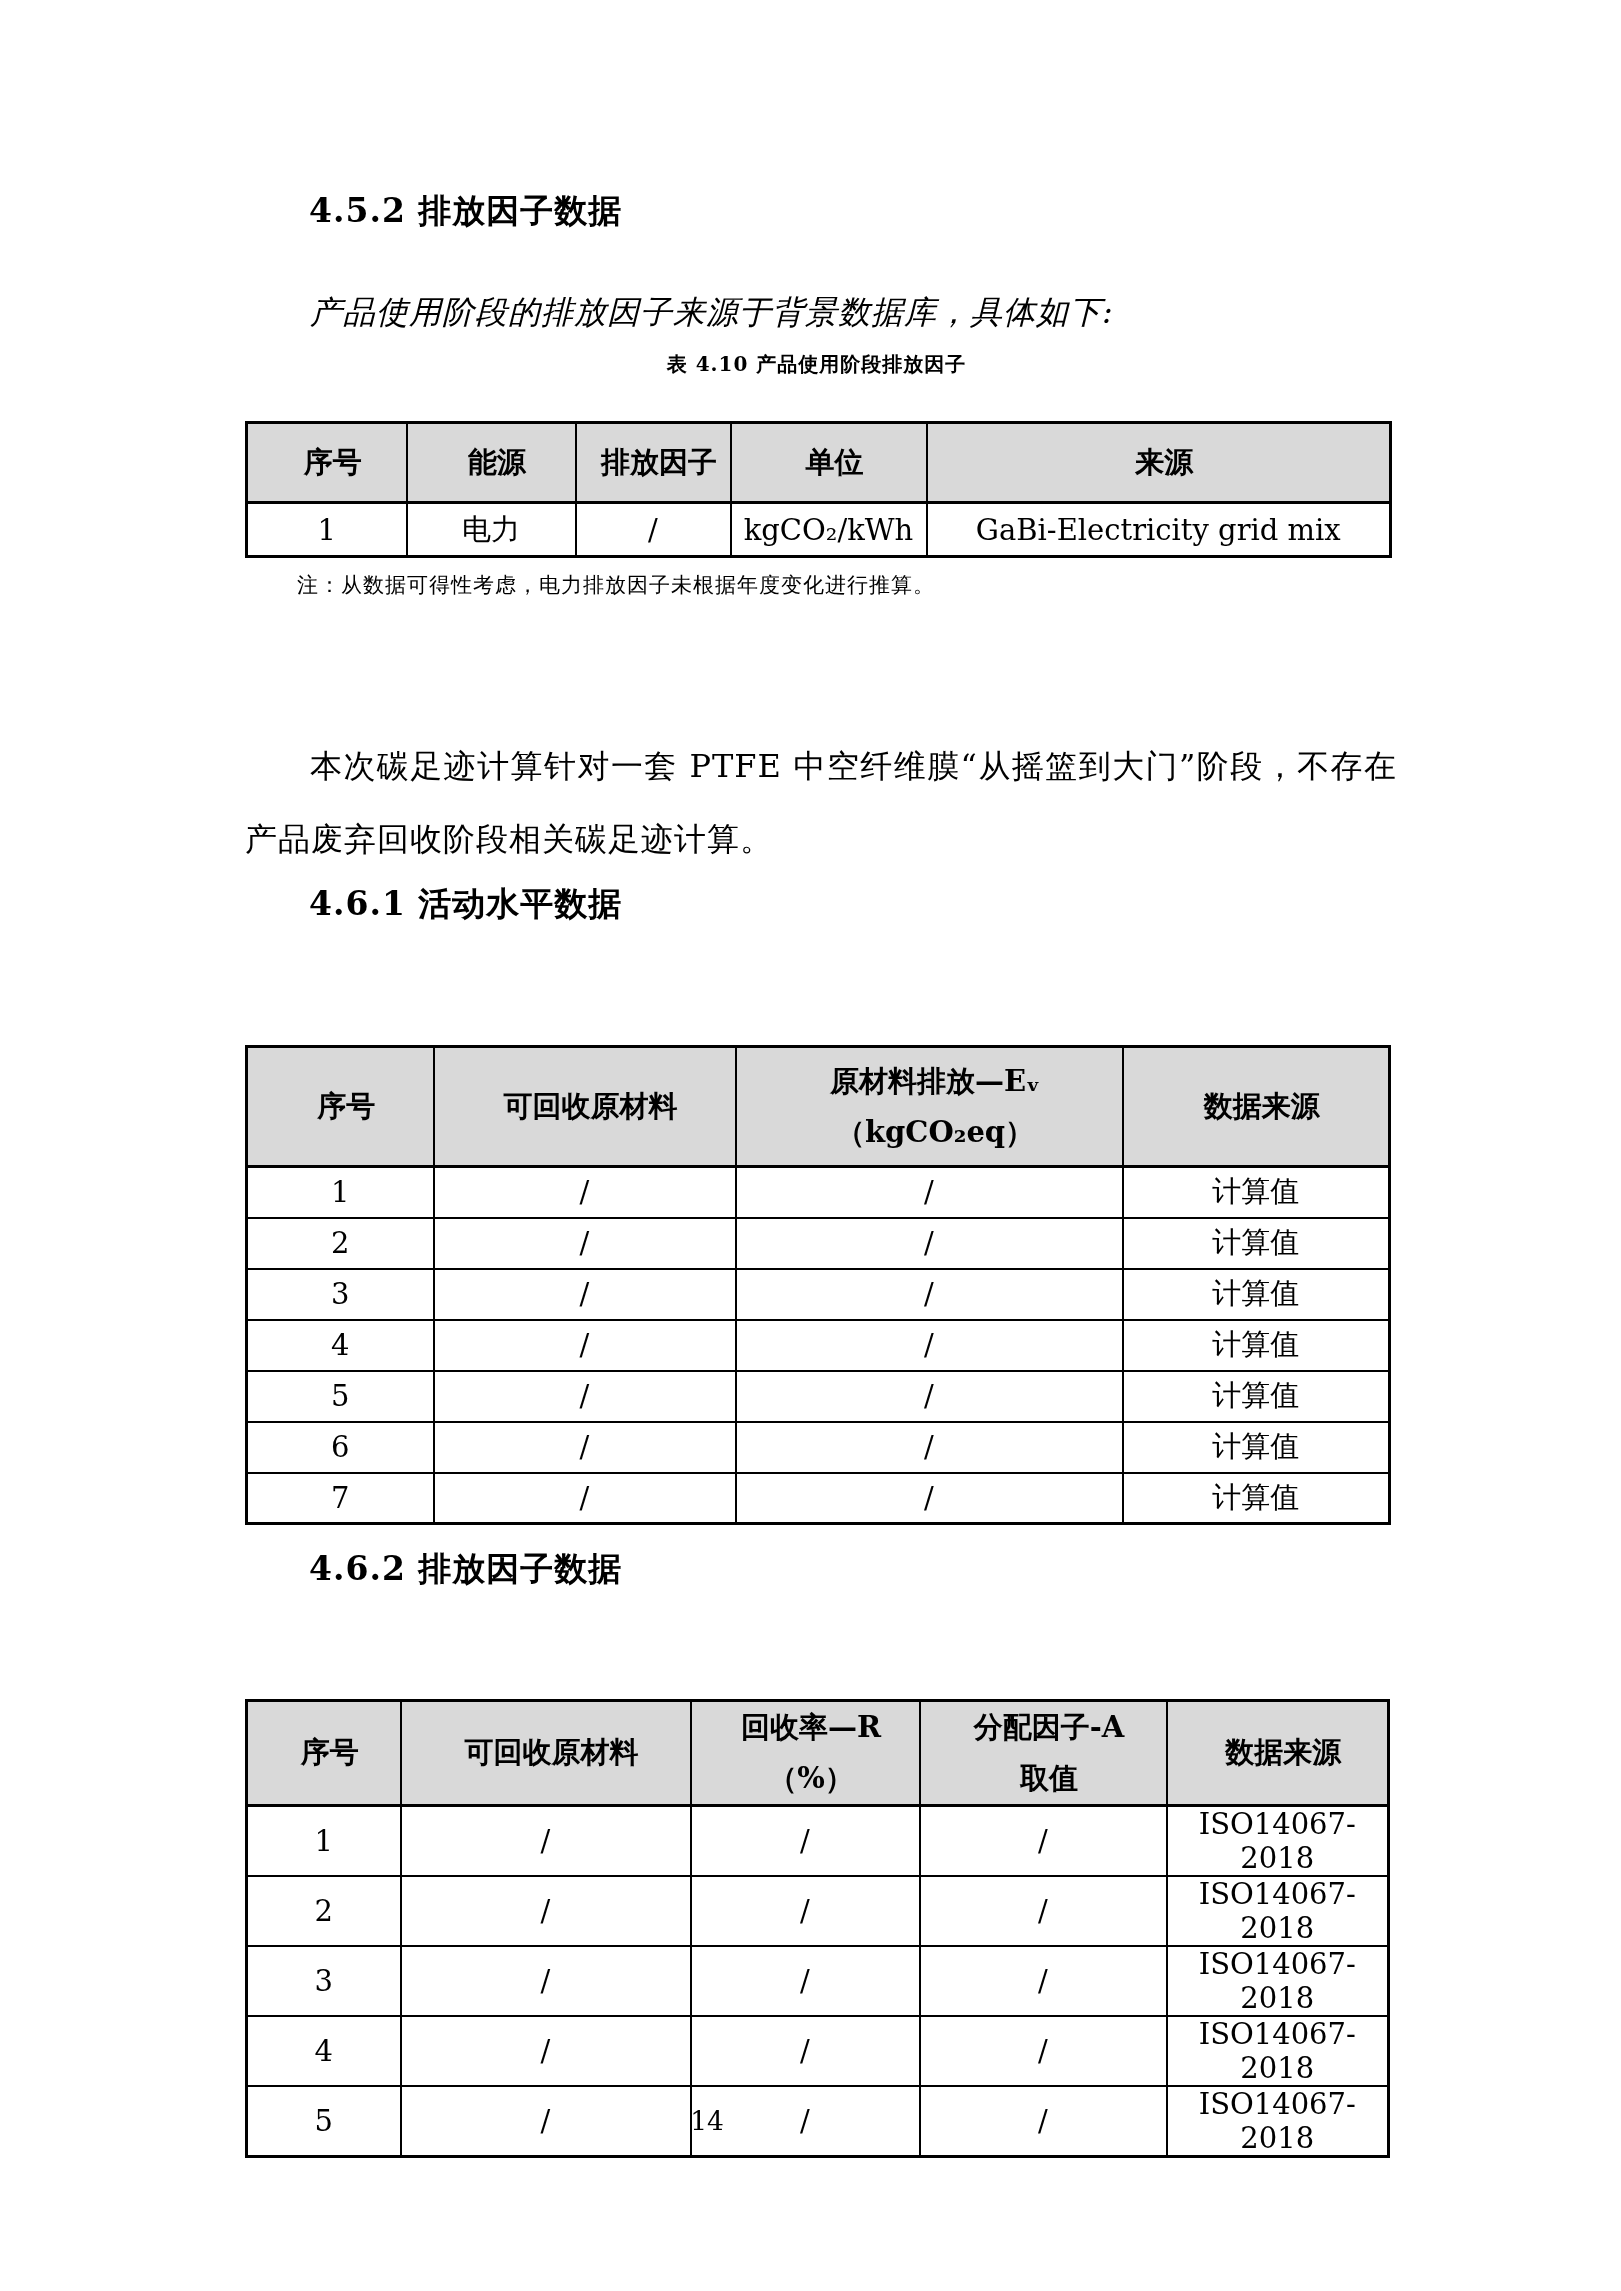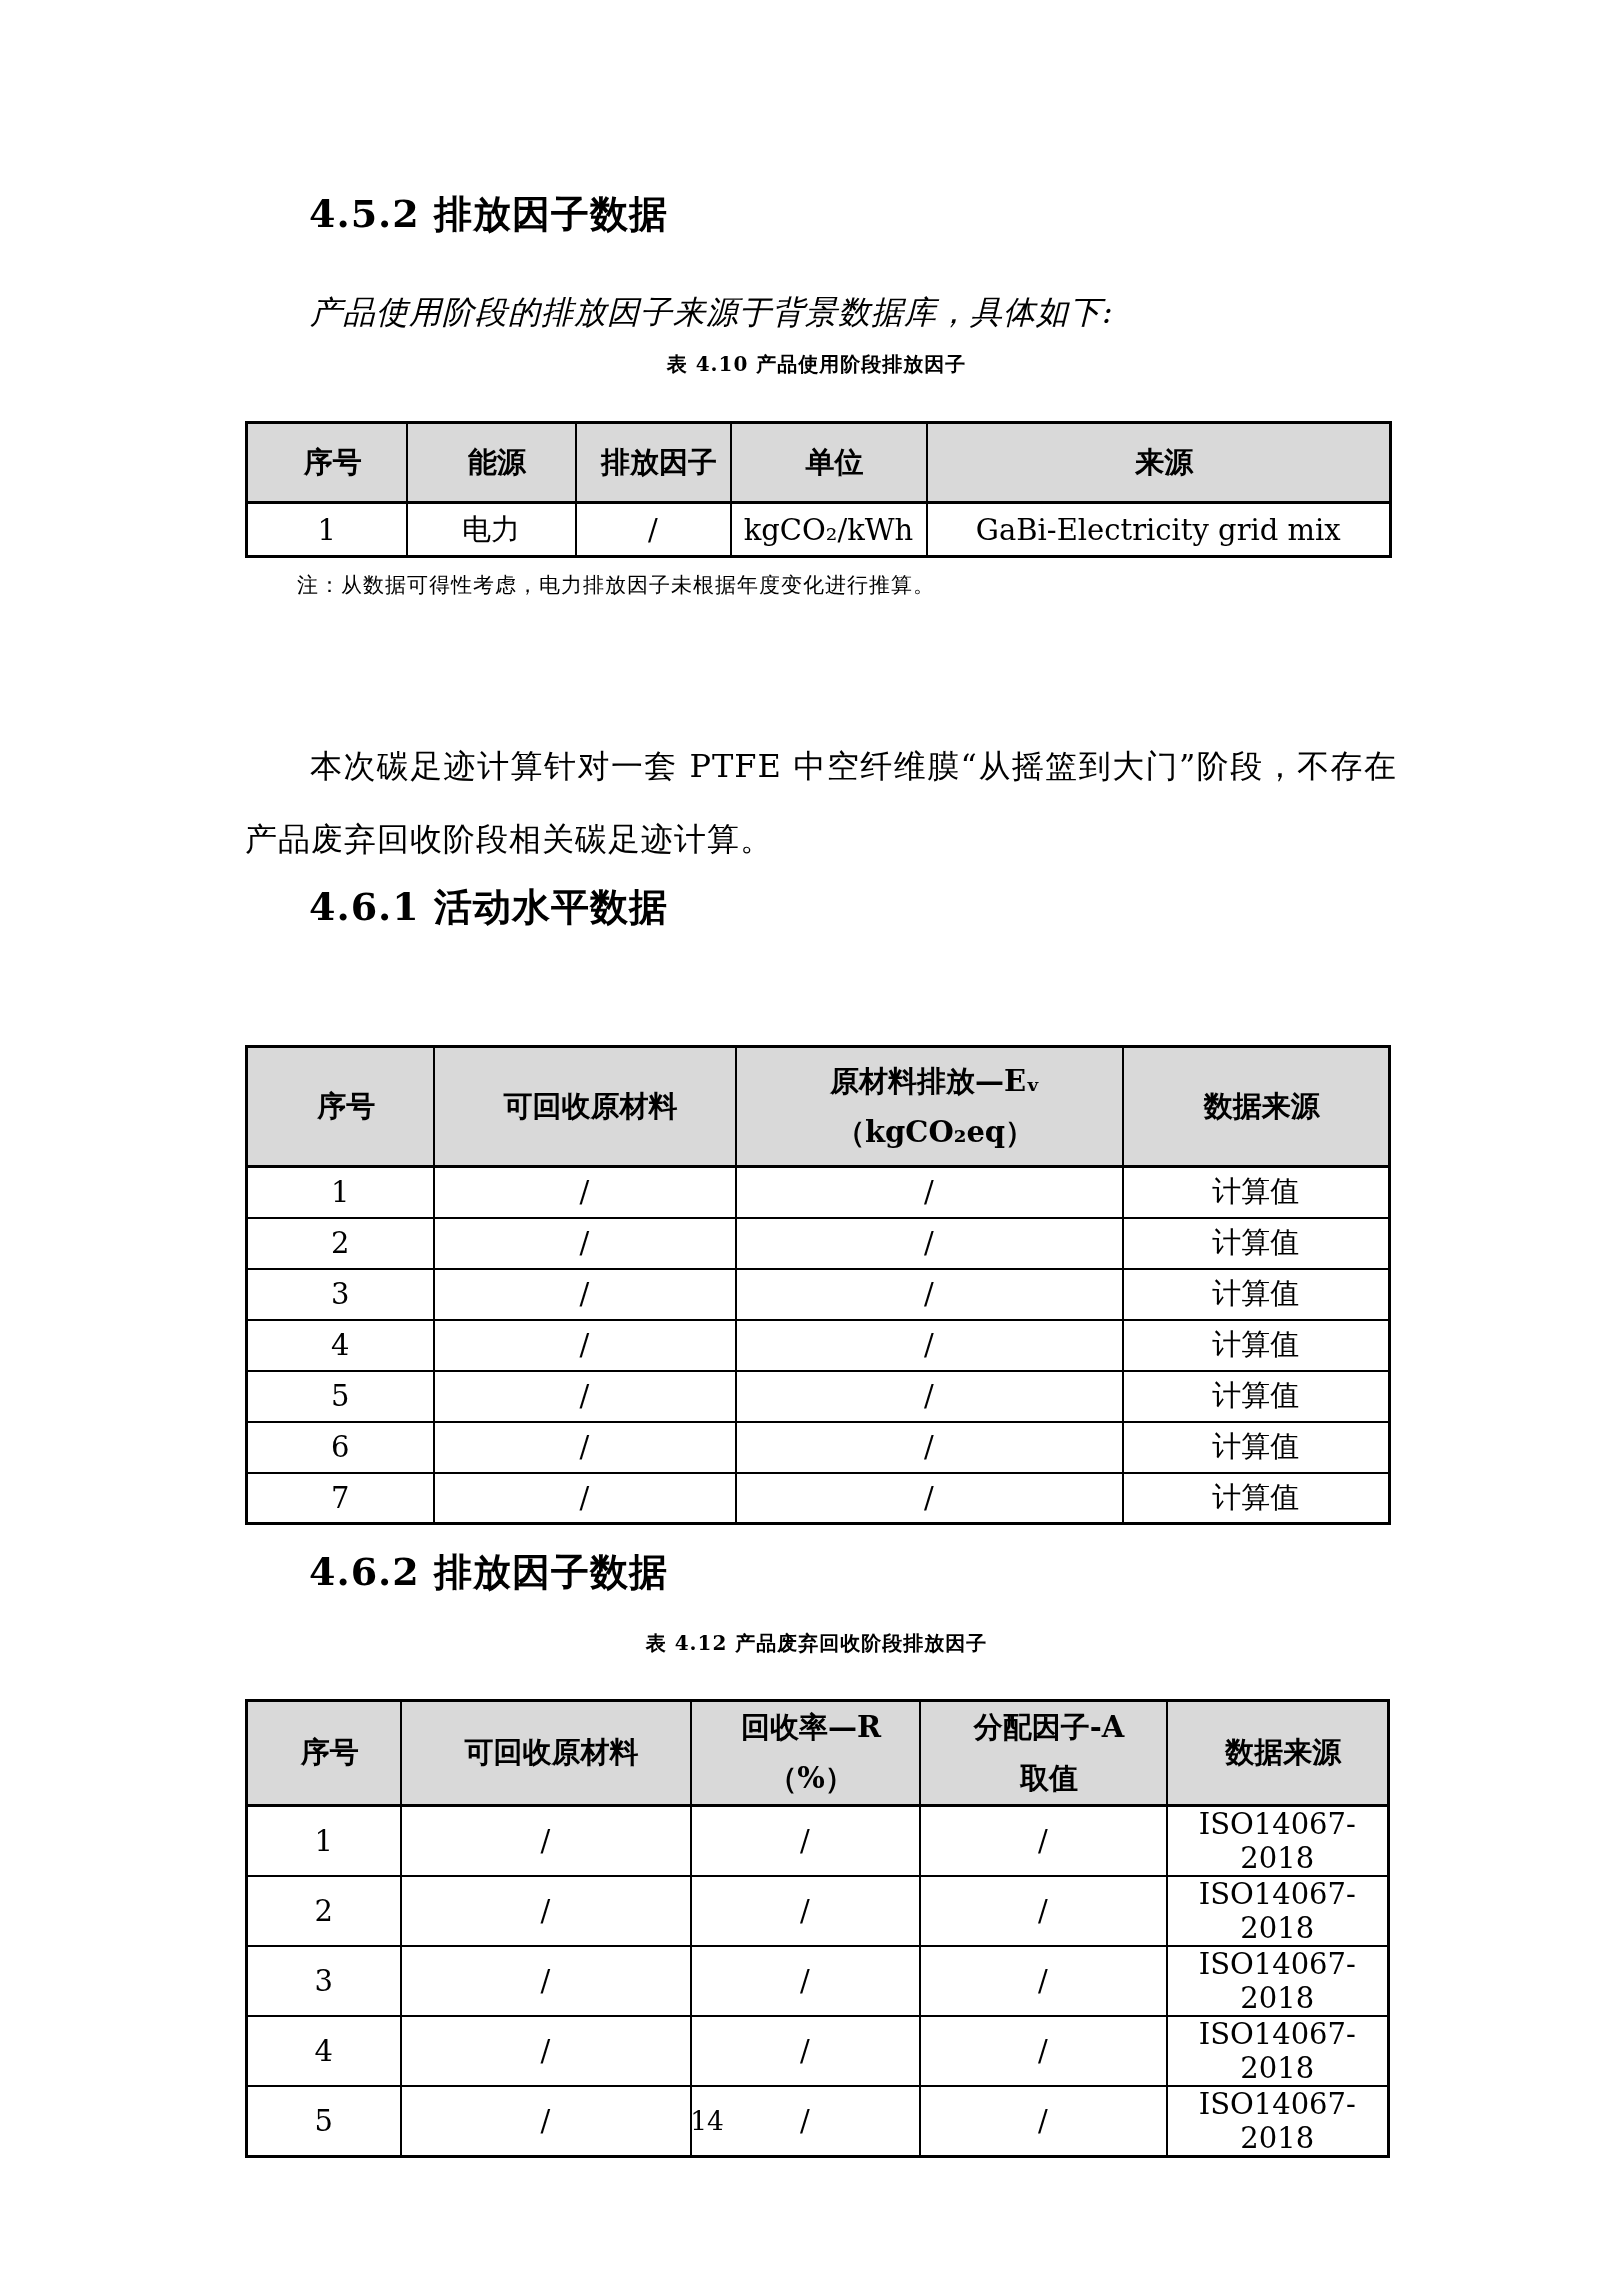--- a/index.html
+++ b/index.html
@@ -8,21 +8,21 @@
     width: 1621px;
     height: 2292px;
     background: #ffffff;
     color: #000000;
     font-family: "DejaVu Serif", "Liberation Serif", serif;
     overflow: hidden;
   }
   .heading {
     position: absolute;
     left: 309px;
-    font-size: 38px;
+    font-size: 33px;
     font-weight: bold;
     letter-spacing: 1px;
     white-space: nowrap;
   }
   .para {
     position: absolute;
     left: 245px;
     width: 1152px;
     font-size: 32px;
     line-height: 73px;
@@ -189,21 +189,20 @@
           <td>7</td>
           <td>/</td>
           <td>/</td>
           <td>计算值</td>
         </tr>
       </tbody>
   </table>
 
   <div class="heading" style="top:1547px;">4.6.2 排放因子数据</div>
 
-  <div class="table-title" style="top:1630px;">表 4.12 产品废弃回收阶段排放因子</div>
 
   <table class="doc-table t412" style="top:1699px;">
     <colgroup>
       <col style="width:154px">
         <col style="width:290px">
         <col style="width:229px">
         <col style="width:247px">
         <col style="width:222px">
     </colgroup>
     <thead>

